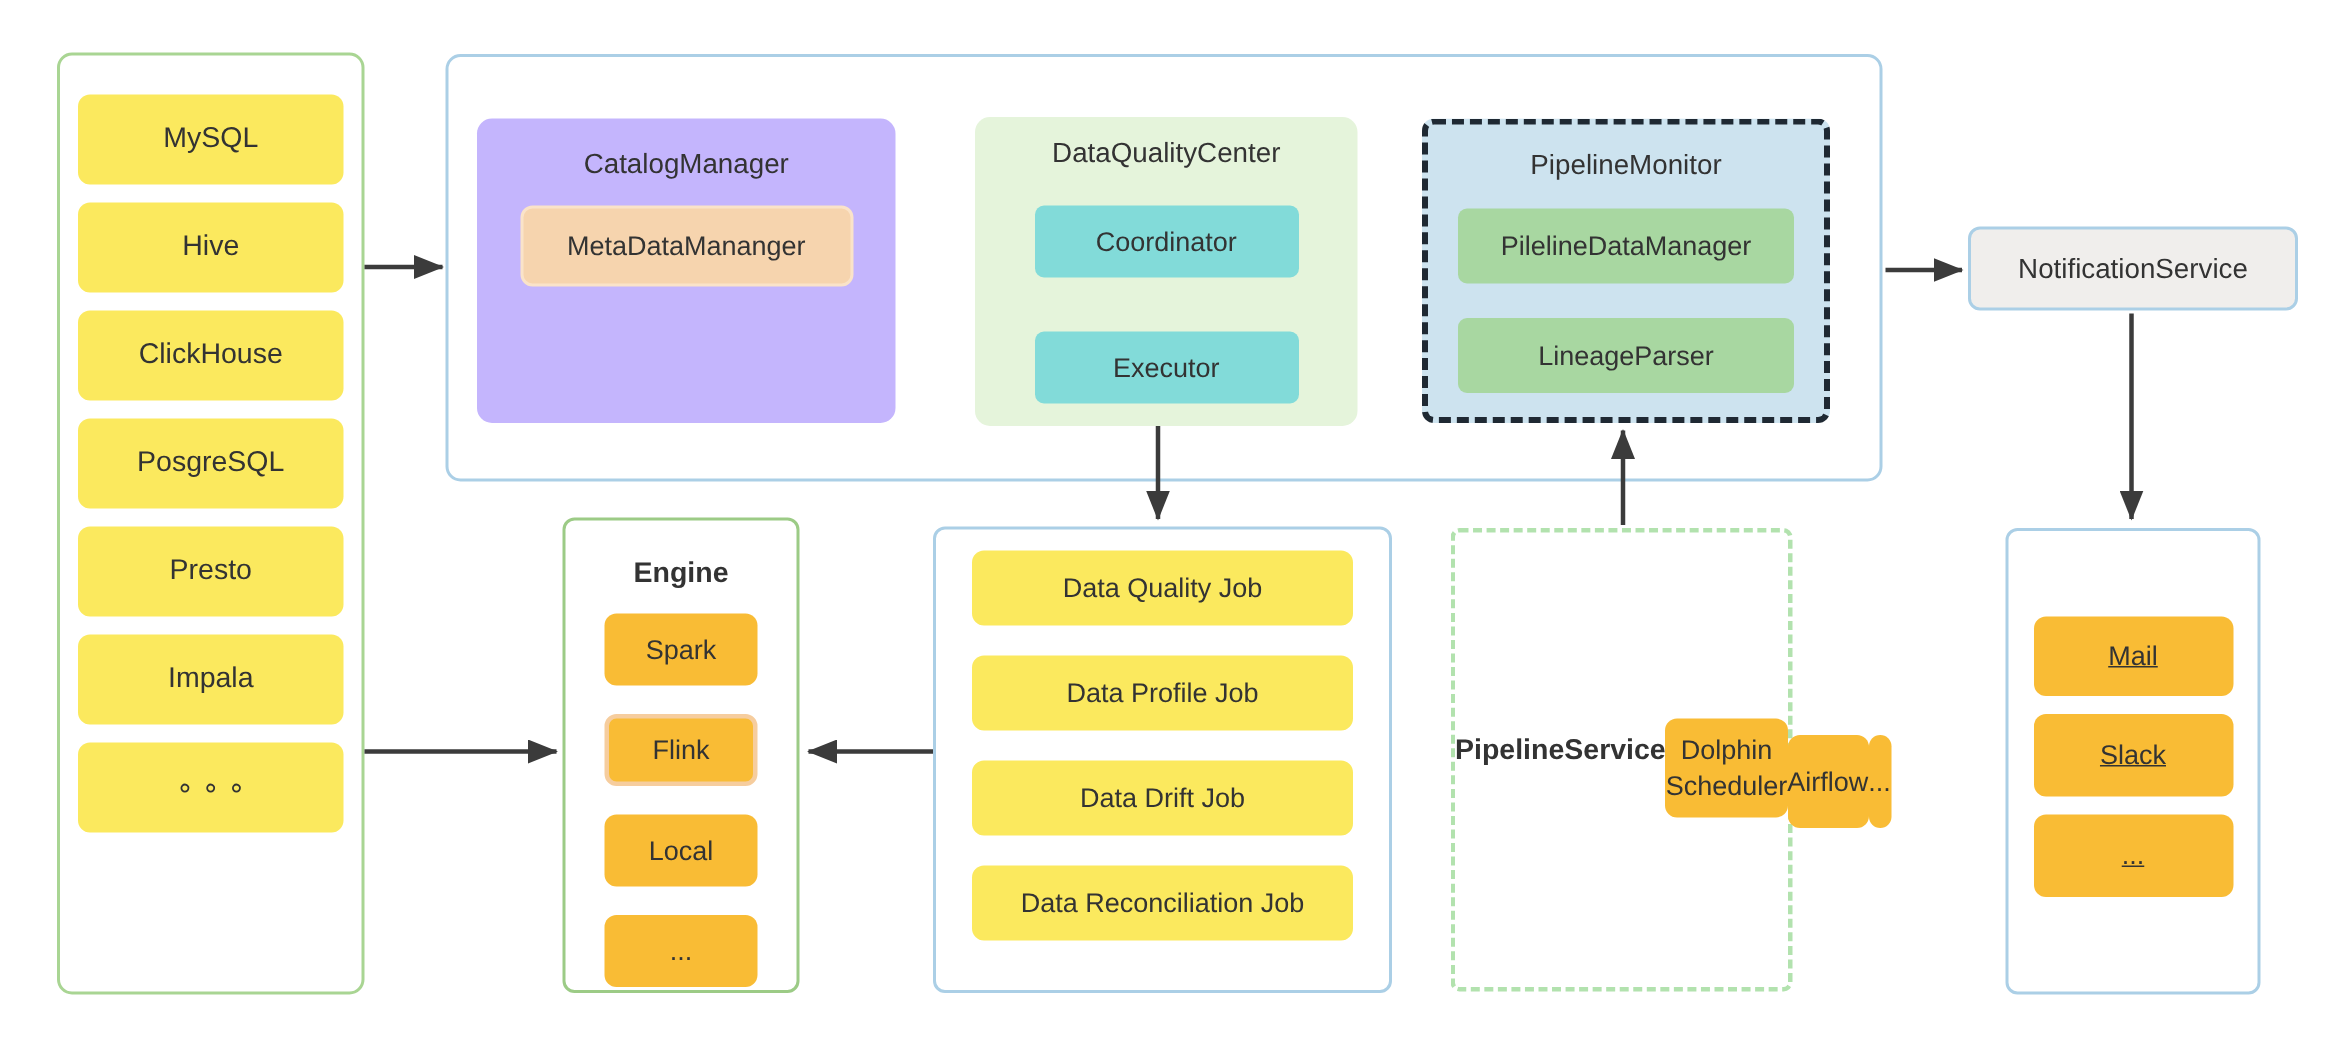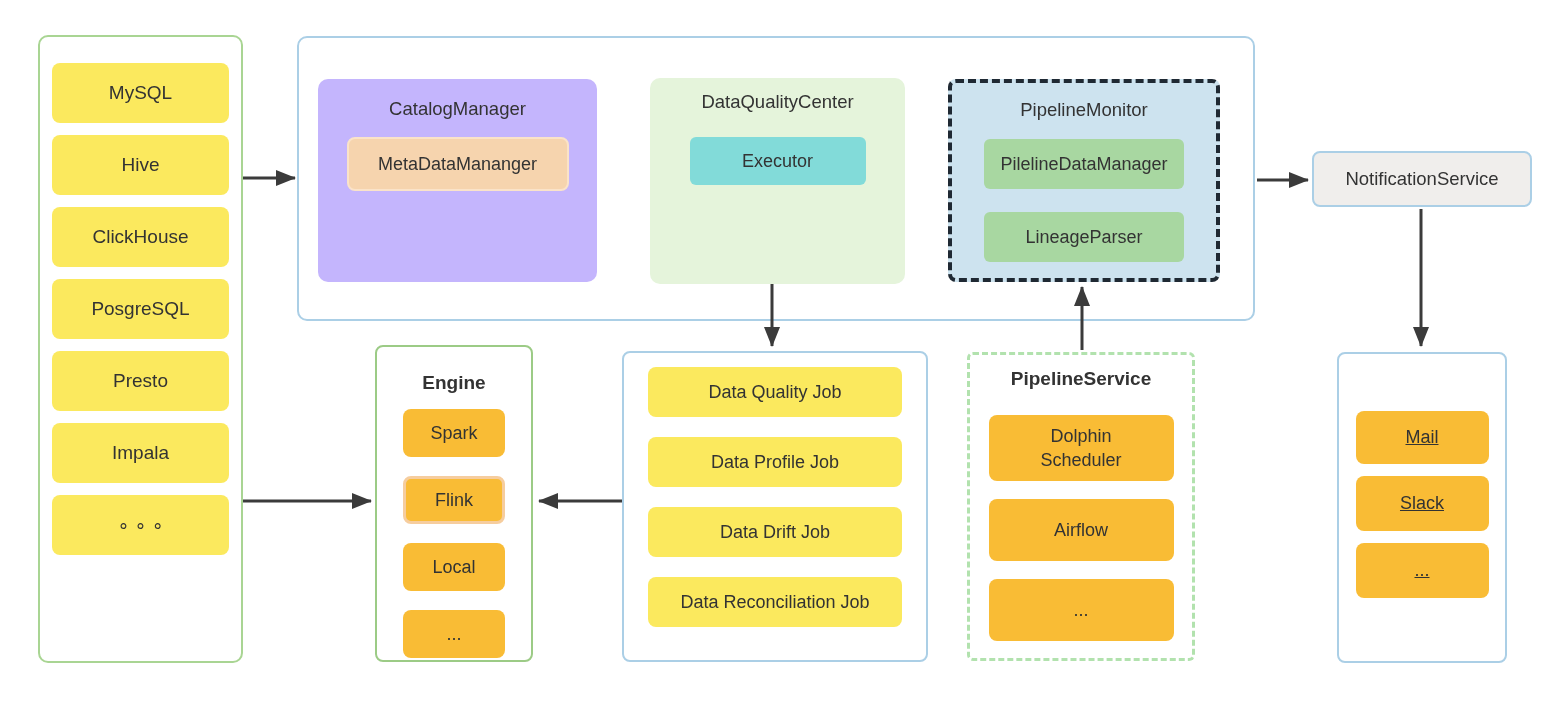--- a/index.html
+++ b/index.html
@@ -29,25 +29,25 @@
             border:2px solid #ABCFE6;border-radius:10px;}
   .box{position:absolute;display:flex;flex-direction:column;align-items:center;border-radius:10px;}
   .box-title{font-size:18.5px;line-height:26px;}
   .catalog{left:19px;top:41px;width:279px;height:203px;background:#c4b5fd;padding-top:17px;}
   .catalog .box-title{margin-bottom:15px;}
   .catalog .chip{width:222px;height:54px;}
   .catalog .chip + .chip{margin-top:23px;}
   .dqc{left:351px;top:40px;width:255px;height:206px;background:#E5F4DB;padding-top:11px;}
   .dqc .box-title{margin-bottom:22px;}
   .dqc .chip{width:176px;height:48px;}
-  .dqc .chip + .chip{margin-top:16px;}
+  .dqc .chip + .chip{margin-top:36px;}
   .monitor{left:649px;top:41px;width:272px;height:203px;background:#CDE3EF;
            border:4px dashed #1F2933;border-radius:8px;padding-top:14px;}
   .monitor .box-title{margin-bottom:16px;}
-  .monitor .chip{width:200px;height:50px;}
+  .monitor .chip{width:224px;height:50px;}
   .monitor .chip + .chip{margin-top:23px;}
 
   
   .notification{position:absolute;left:1312px;top:151px;width:220px;height:56px;
                 background:#F0EEEC;border:2px solid #ABCFE6;border-radius:8px;
                 display:flex;align-items:center;justify-content:center;font-size:18.5px;}
 
   
   .engine{left:375px;top:345px;width:158px;height:317px;
           border:2px solid #9CCB86;border-radius:8px;
@@ -60,21 +60,21 @@
 
   
   .jobs{left:622px;top:351px;width:306px;height:311px;
         border:2px solid #ABCFE6;border-radius:8px;
         display:flex;flex-direction:column;align-items:center;padding-top:14px;gap:20px;}
   .jobs .chip{width:254px;height:50px;}
 
   
   .pipelinesvc{left:967px;top:352px;width:228px;height:309px;
                border:3px dashed #B2E2AE;border-radius:6px;
-               display:flex;flex-direction:column;align-items:center;padding-top:11px;}
+               display:flex;flex-direction:row;align-items:center;padding-top:11px;}
   .pipelinesvc .panel-title{line-height:26px;margin-bottom:23px;}
   .pipelinesvc .chip{width:185px;}
   .ch-dolphin{height:66px;}
   .ch-mid{height:62px;margin-top:18px;}
 
   
   .channels{left:1337px;top:352px;width:170px;height:311px;
             border:2px solid #ABCFE6;border-radius:8px;
             display:flex;flex-direction:column;align-items:center;padding-top:57px;gap:12px;text-decoration:underline;}
   .channels .chip{width:133px;height:55px;}
@@ -98,20 +98,21 @@
     <div class="chip yellow src">∘  ∘  ∘</div>
   </div>
 
   <div class="panel platform">
     <div class="box catalog">
       <div class="box-title">CatalogManager</div>
       <div class="chip peach">MetaDataMananger</div>
     </div>
     <div class="box dqc">
       <div class="box-title">DataQualityCenter</div>
+      <div class="chip teal">Coordinator</div>
       <div class="chip teal">Executor</div>
     </div>
     <div class="box monitor">
       <div class="box-title">PipelineMonitor</div>
       <div class="chip greenchip">PilelineDataManager</div>
       <div class="chip greenchip">LineageParser</div>
     </div>
   </div>
 
   <div class="notification">NotificationService</div>

